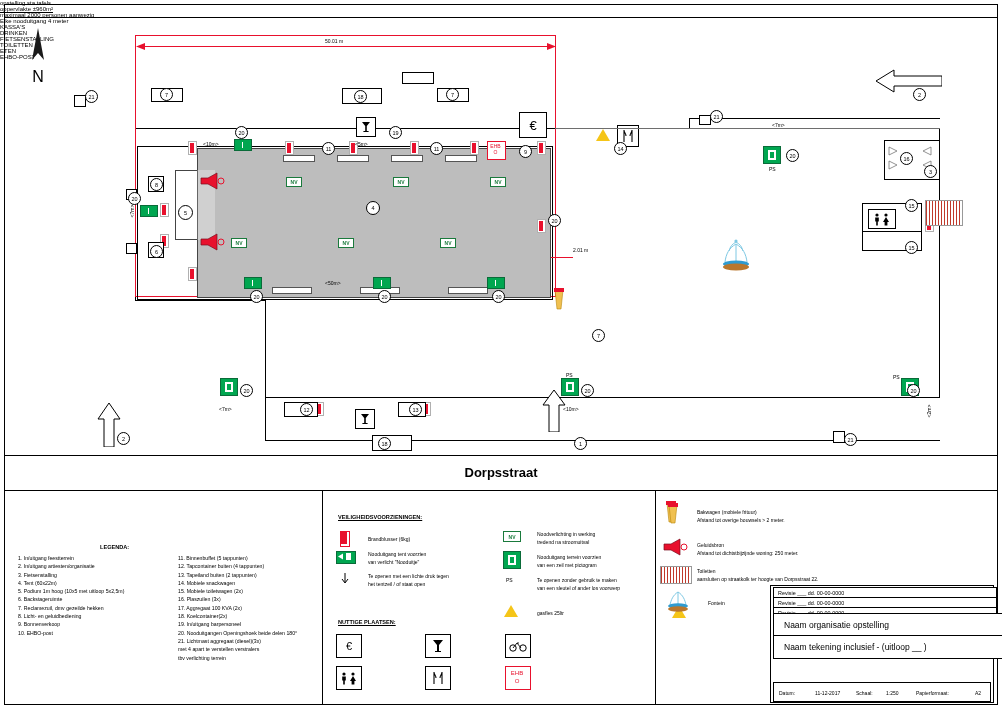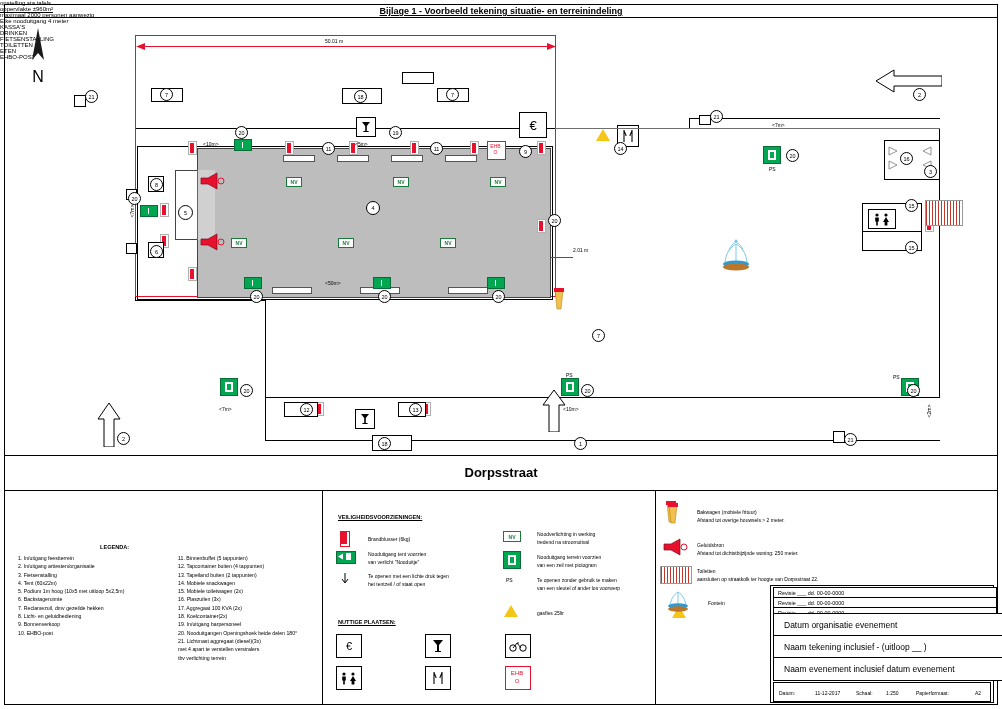--- a/index.html
+++ b/index.html
@@ -45,21 +45,20 @@
   .hatch{position:absolute;background:repeating-linear-gradient(90deg,#c0392b 0 1px,#fff 1px 3px);border:1px solid #999;}
 </style>
 </head>
 <body>
 
 <div id="page">
 
   <div class="bx frame" style="left:4px;top:4px;width:994px;height:701px;"></div>
 
   <div class="bx" style="left:4px;top:4px;width:994px;height:14px;border-bottom:1px solid #000;"></div>
-  <div class="ttl" style="top:6px;">Bijlage 1 -  Voorbeeld tekening situatie- en terreinindeling</div>
 
   <div class="bx" style="left:4px;top:18px;width:994px;height:438px;border-bottom:1px solid #000;"></div>
 
   <div class="bx" style="left:4px;top:456px;width:994px;height:35px;border-bottom:1px solid #000;"></div>
   <div class="bx" style="left:0;top:465px;width:1002px;text-align:center;font-size:13px;font-weight:bold;">Dorpsstraat</div>
 
   <div class="bx" style="left:14px;top:26px;width:48px;height:62px;">
     <svg width="48" height="62" viewBox="0 0 48 62">
       <polygon points="24,2 30,34 24,27 18,34" fill="#1a1a1a"></polygon>
       <text x="24" y="56" font-size="16" text-anchor="middle" font-family="Liberation Sans, sans-serif" fill="#000">N</text>
@@ -510,23 +509,22 @@
     </svg>
   </div>
   <div class="lbl" style="left:708px;top:600px;">Fontein</div>
 
   <div class="bx" style="left:770px;top:585px;width:224px;height:118px;border:1px solid #000;"></div>
 
   <div class="tb-row" style="left:773px;top:587px;width:218px;height:10px;">Revisie ___   dd. 00-00-0000</div>
   <div class="tb-row" style="left:773px;top:597px;width:218px;height:10px;">Revisie ___   dd. 00-00-0000</div>
   <div class="tb-row" style="left:773px;top:607px;width:218px;height:10px;">Revisie ___   dd. 00-00-0000</div>
 
-  <div class="tb-big" style="left:773px;top:613px;width:218px;height:22px;">Datum organisatie evenement</div>
+  <div class="tb-big" style="left:773px;top:613px;width:218px;height:22px;">Naam organisatie opstelling</div>
   <div class="tb-big" style="left:773px;top:635px;width:218px;height:22px;">Naam tekening inclusief - (uitloop __ )</div>
-  <div class="tb-big" style="left:773px;top:657px;width:218px;height:22px;">Naam evenement inclusief datum evenement</div>
 
   <div class="bx" style="left:773px;top:682px;width:218px;height:20px;border:1px solid #000;"></div>
   <div class="lbl" style="left:779px;top:690px;">Datum:</div>
   <div class="lbl" style="left:815px;top:690px;">11-12-2017</div>
   <div class="lbl" style="left:856px;top:690px;">Schaal:</div>
   <div class="lbl" style="left:886px;top:690px;">1:250</div>
   <div class="lbl" style="left:916px;top:690px;">Papierformaat:</div>
   <div class="lbl" style="left:975px;top:690px;">A2</div>
 
 </div>

